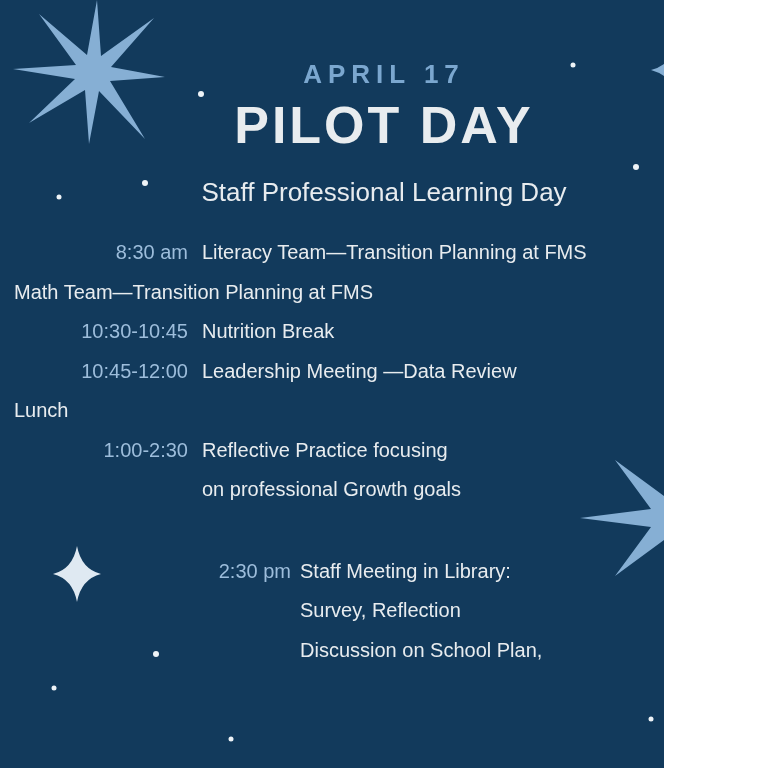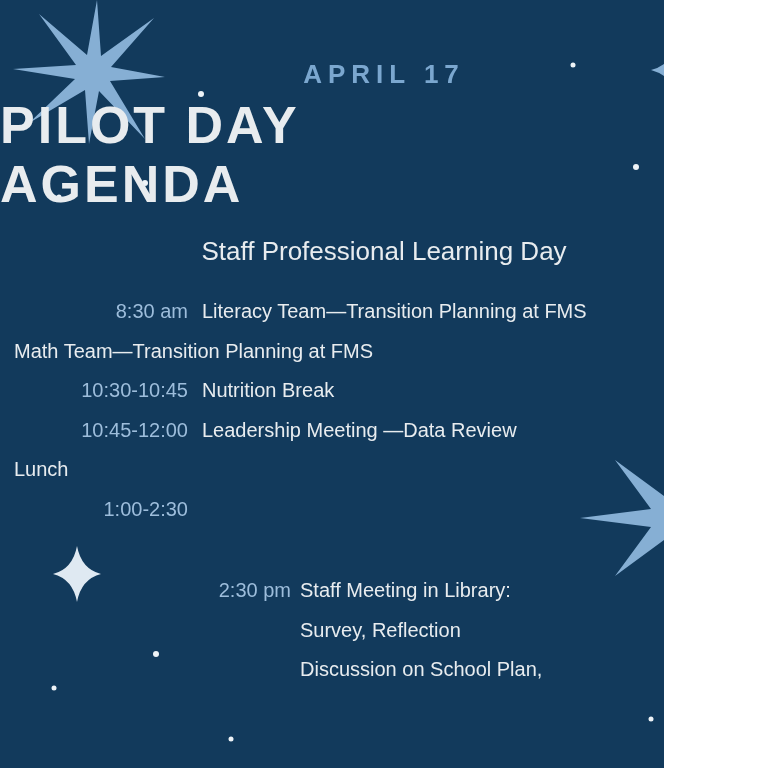--- a/index.html
+++ b/index.html
@@ -27,20 +27,21 @@
   .date{
     margin-top:58px;
     text-align:center;
     font-size:26px;font-weight:bold;
     letter-spacing:6px;
     color:var(--date-blue);
     line-height:32px;
   }
   .title{
     margin-top:6px;
+    text-align:center;
     font-size:52px;font-weight:bold;
     letter-spacing:3px;
     color:var(--text-white);
     line-height:59px;
   }
   .title span{display:block;}
   .subtitle{
     margin-top:20px;
     text-align:center;
     font-size:26px;
@@ -88,21 +89,20 @@
         <circle cx="651" cy="719" r="2.5" class="dot"></circle>
       </g>
   </svg>
 
   <div class="content">
 
     <div class="date">APRIL 17</div>
 
     <div class="title">
       <span>PILOT DAY</span>
-      <span>AGENDA</span>
     </div>
 
     <div class="subtitle">Staff Professional Learning Day</div>
 
     <div class="agenda">
 
       <div class="row">
         <div class="time">8:30 am</div>
         <div class="desc">
           <div>Literacy Team—Transition Planning at FMS</div>
@@ -130,20 +130,24 @@
       </div>
 
       <div class="row">
         <div class="desc">
           <div>Lunch</div>
         </div>
       </div>
 
       <div class="row">
         <div class="time">1:00-2:30</div>
+        <div class="desc">
+          <div>Reflective Practice focusing</div>
+          <div>on professional Growth goals</div>
+        </div>
       </div>
 
       <div class="row late">
         <div class="time">2:30 pm</div>
         <div class="desc">
           <div>Staff Meeting in Library:</div>
           <div>Survey, Reflection</div>
           <div>Discussion on School Plan,</div>
         </div>
       </div>

